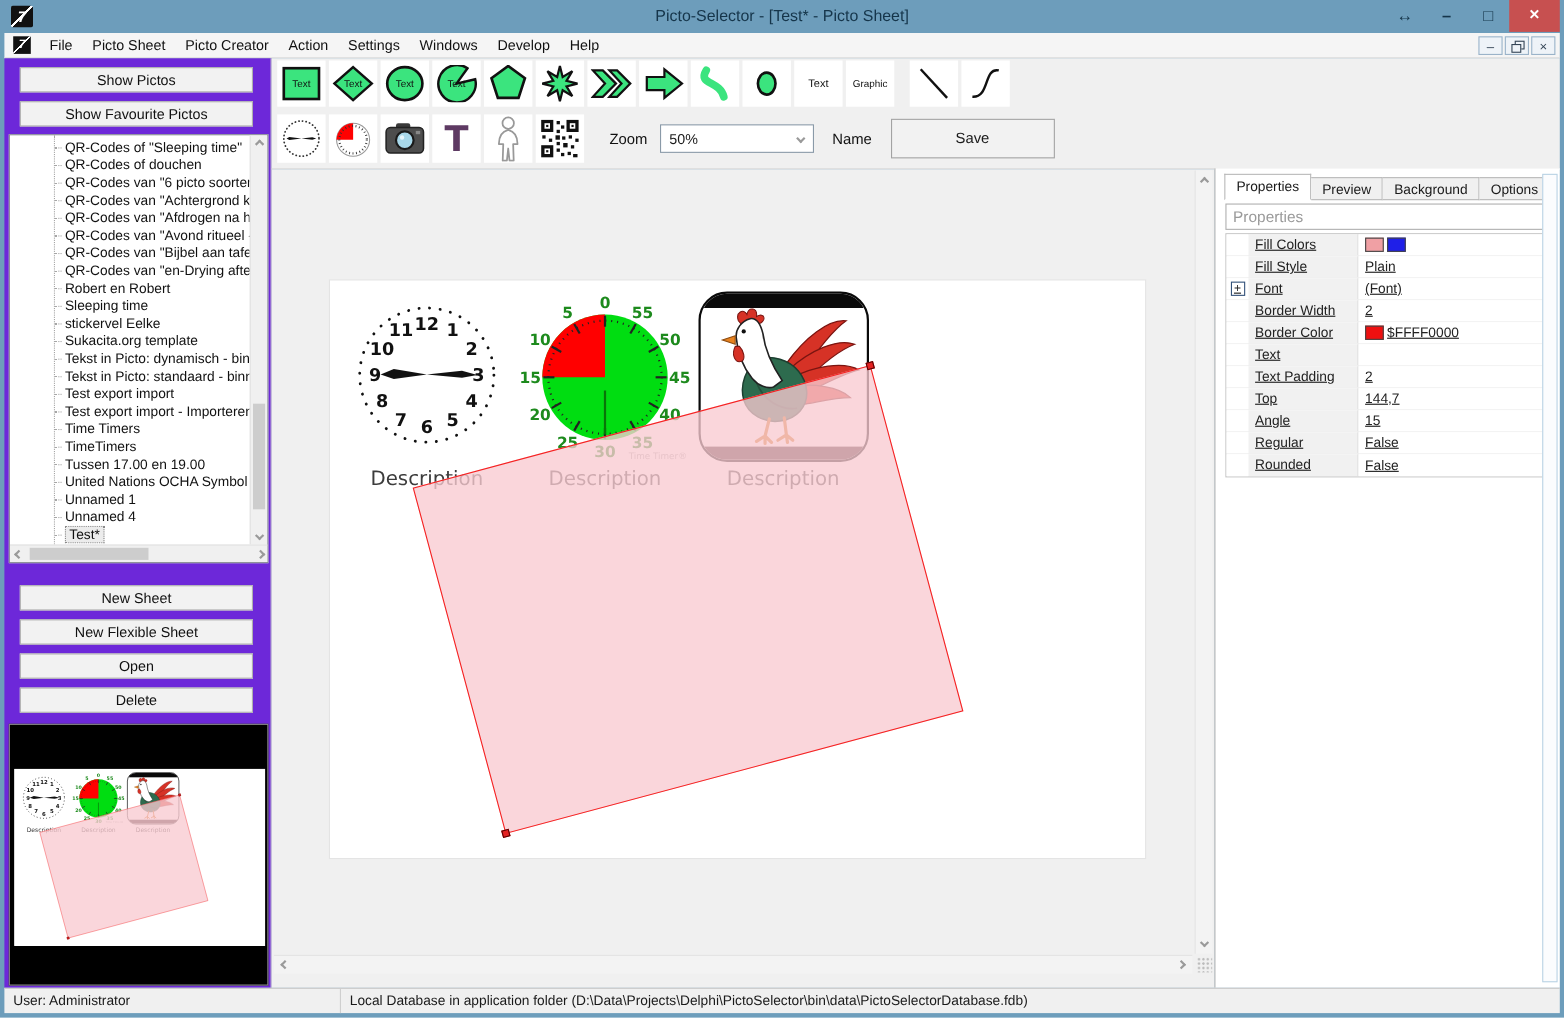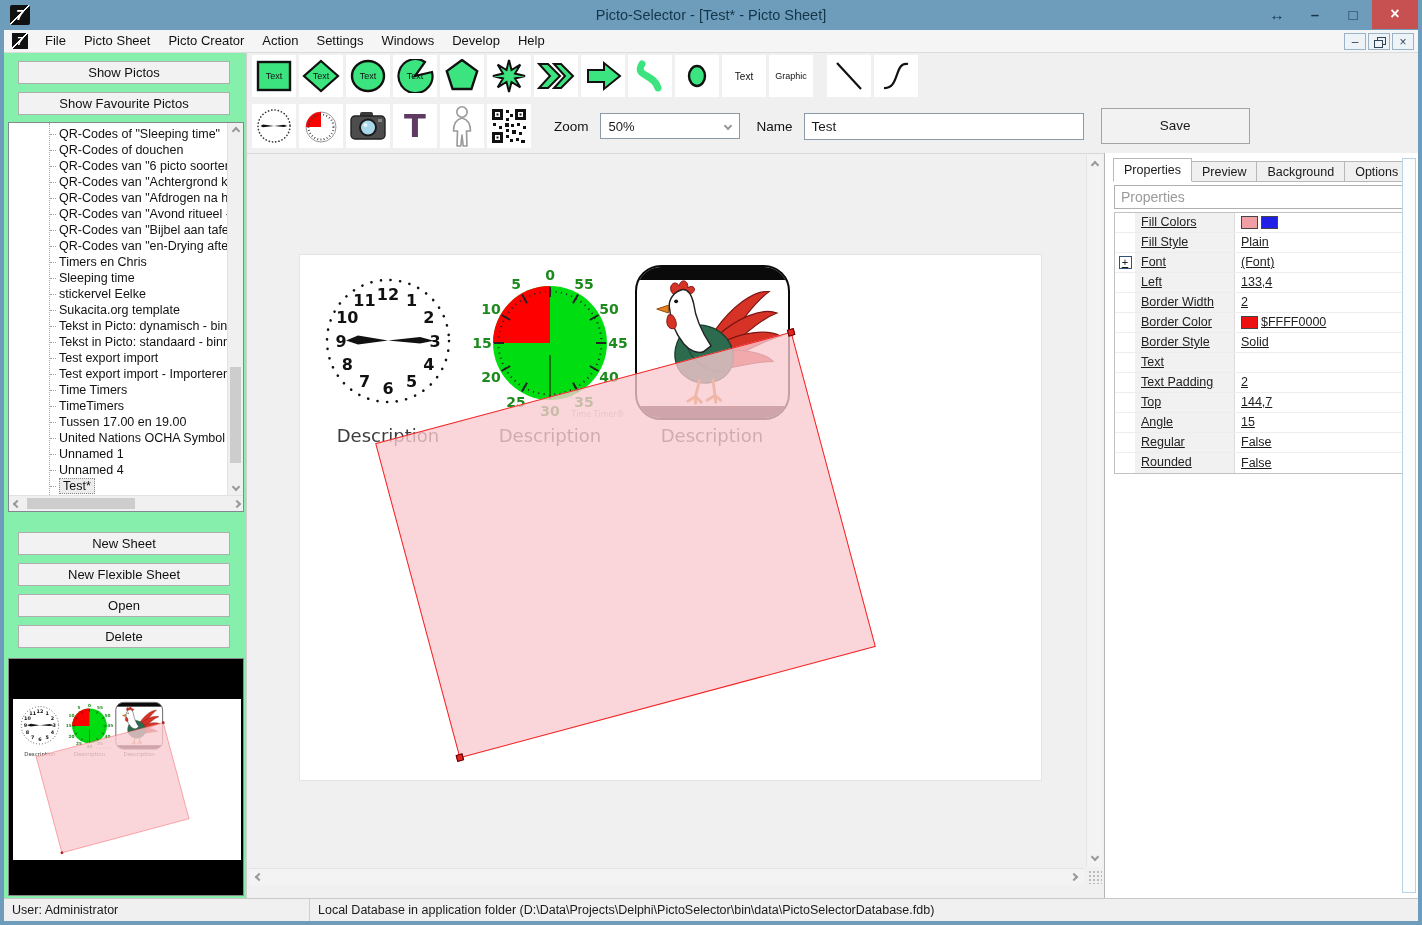--- a/index.html
+++ b/index.html
@@ -29,21 +29,21 @@
                background-image:linear-gradient(135deg, transparent 46%, #fff 46%, #fff 52%, transparent 52%); }
   .menu-item { padding:0 9px; line-height:22px; font-size:13px; color:#111; }
   .mdi-group { position:absolute; right:4px; top:3px; display:flex; gap:2px; }
   .mdi-btn { width:22px; height:17px; background:#eef3f8; border:1px solid #9ab3c9; text-align:center;
              line-height:14px; font-size:12px; color:#345; display:flex; align-items:center; justify-content:center; }
   .ico-restore { position:relative; width:11px; height:10px; display:inline-block; }
   .ico-restore::before { content:""; position:absolute; left:3px; top:0; width:7px; height:6px; border:1px solid #345; }
   .ico-restore::after  { content:""; position:absolute; left:0; top:3px; width:7px; height:6px; border:1px solid #345; background:#eef3f8; }
 
   
-  .sidebar { position:absolute; left:4px; top:53px; width:243px; height:845px; background:#86efac;
+  .sidebar { position:absolute; left:4px; top:53px; width:243px; height:845px; background:#6d28d9;
              border-right:1px solid #cfcfcf; }
   .side-btn { position:absolute; left:14px; width:212px; height:23px; background:#f2f2f2;
               border:1px solid #aeaeae; text-align:center; line-height:21px; font-size:13px; color:#111; }
   .tree { position:absolute; left:4px; top:69px; width:236px; height:390px; background:#fff;
           border:1px solid #828790; overflow:hidden; }
   .tree-guide { position:absolute; left:40px; top:0; height:372px; border-left:1px dotted #a5a5a5; }
   .tree-rows { position:absolute; left:0; top:3px; right:16px; }
   .tree-row { position:relative; height:16px; line-height:16px; font-size:12.5px; color:#111;
               padding-left:50px; white-space:nowrap; overflow:hidden; }
   .tree-row::before { content:""; position:absolute; left:41px; top:8px; width:6px; border-top:1px dotted #a5a5a5; }
@@ -176,21 +176,21 @@
       <div class="tree-guide"></div>
       <div class="tree-rows">
         <div class="tree-row"><span>QR-Codes of "Sleeping time"</span></div>
         <div class="tree-row"><span>QR-Codes of douchen</span></div>
         <div class="tree-row"><span>QR-Codes van "6 picto soorten"</span></div>
         <div class="tree-row"><span>QR-Codes van "Achtergrond kle</span></div>
         <div class="tree-row"><span>QR-Codes van "Afdrogen na het</span></div>
         <div class="tree-row"><span>QR-Codes van "Avond ritueel - s</span></div>
         <div class="tree-row"><span>QR-Codes van "Bijbel aan tafel"</span></div>
         <div class="tree-row"><span>QR-Codes van "en-Drying after f</span></div>
-        <div class="tree-row"><span>Timers en Chris</span></div>
+        <div class="tree-row"><span>Robert en Robert</span></div>
         <div class="tree-row"><span>Sleeping time</span></div>
         <div class="tree-row"><span>stickervel Eelke</span></div>
         <div class="tree-row"><span>Sukacita.org template</span></div>
         <div class="tree-row"><span>Tekst in Picto: dynamisch  - binn</span></div>
         <div class="tree-row"><span>Tekst in Picto: standaard - binne</span></div>
         <div class="tree-row"><span>Test export import</span></div>
         <div class="tree-row"><span>Test export import - Importeren</span></div>
         <div class="tree-row"><span>Time Timers</span></div>
         <div class="tree-row"><span>TimeTimers</span></div>
         <div class="tree-row"><span>Tussen 17.00 en 19.00</span></div>
@@ -465,21 +465,20 @@
               <rect x="31" y="33" width="4" height="3"></rect>
           </g>
         </svg>
       </div>
       <span class="tb-label">Zoom</span>
       <div class="zoom-select">
         <span>50%</span>
         <span class="chev down"></span>
       </div>
       <span class="tb-label" style="margin-left:14px;">Name</span>
-      <div class="name-input">Test</div>
       <div class="save-btn">Save</div>
     </div>
   </div>
 
   <div class="canvas">
     <div class="picto-sheet">
 
       <div class="clock-picto">
         <svg width="140" height="140" viewBox="0 0 140 140">
           <circle cx="70" cy="70" r="61" fill="none" stroke="#111" stroke-width="2.6" stroke-dasharray="0.1 9.55" stroke-linecap="round"></circle>
@@ -623,46 +622,32 @@
         <div class="pgutter">
             <span class="expander">+</span>
           </div>
         <div class="plabel">Font</div>
         <div class="pvalue">
             <span>(Font)</span>
           </div>
       </div>
       <div class="prow">
         <div class="pgutter"></div>
-        <div class="plabel">Left</div>
-        <div class="pvalue">
-            <span>133,4</span>
-          </div>
-      </div>
-      <div class="prow">
-        <div class="pgutter"></div>
         <div class="plabel">Border Width</div>
         <div class="pvalue">
             <span>2</span>
           </div>
       </div>
       <div class="prow">
         <div class="pgutter"></div>
         <div class="plabel">Border Color</div>
         <div class="pvalue">
           <span class="swatch" style="background-color: rgb(238, 16, 16);"></span>
           <span>$FFFF0000</span>
         </div>
-      </div>
-      <div class="prow">
-        <div class="pgutter"></div>
-        <div class="plabel">Border Style</div>
-        <div class="pvalue">
-            <span>Solid</span>
-          </div>
       </div>
       <div class="prow">
         <div class="pgutter"></div>
         <div class="plabel">Text</div>
         <div class="pvalue">
             <span></span>
           </div>
       </div>
       <div class="prow">
         <div class="pgutter"></div>

